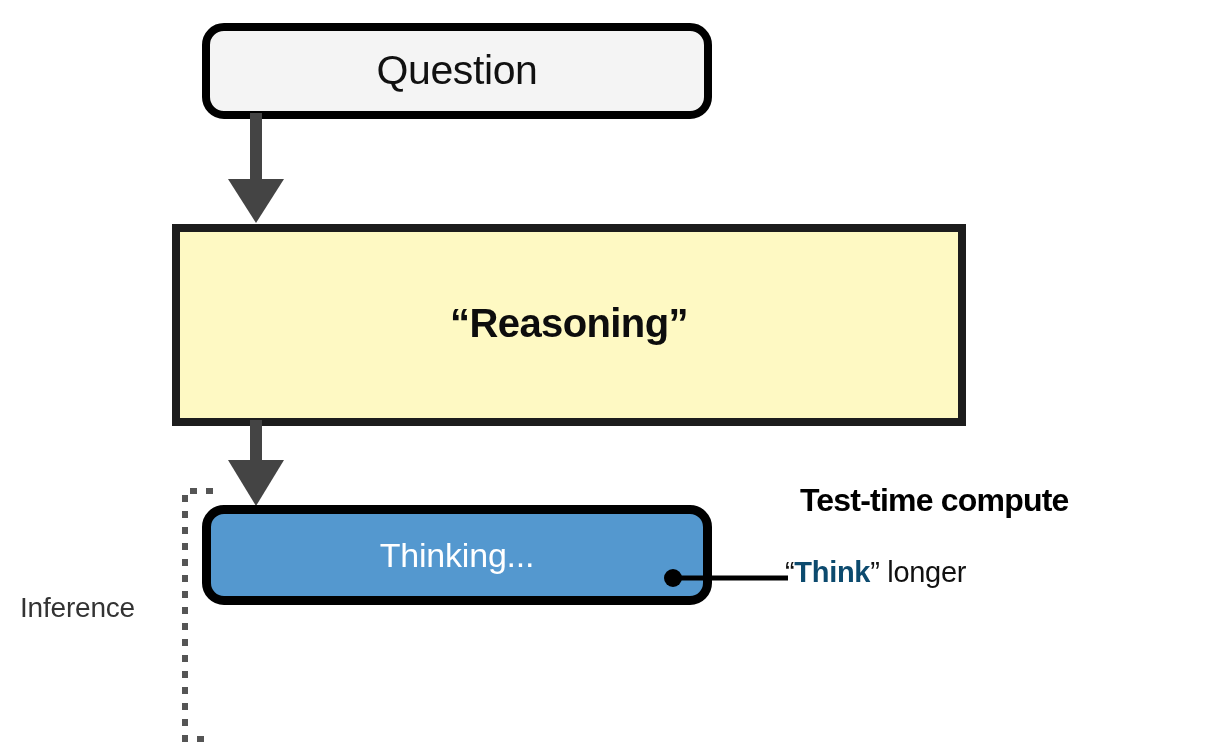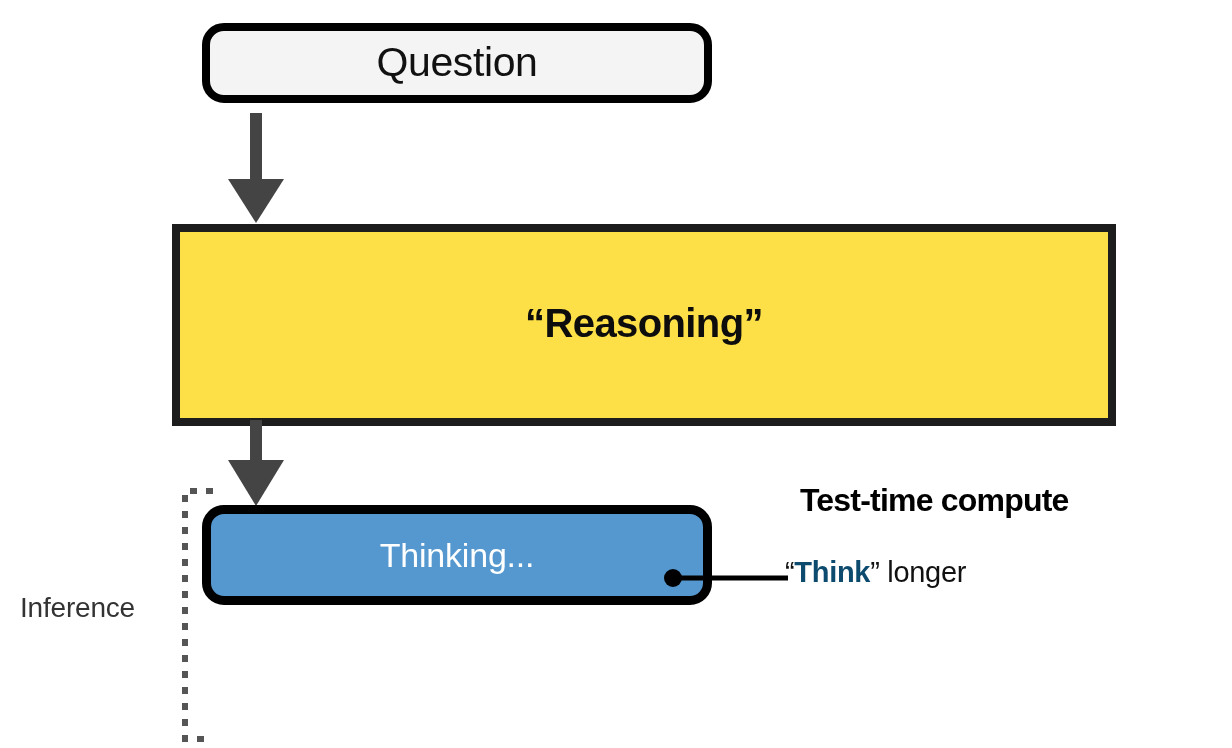--- a/index.html
+++ b/index.html
@@ -29,39 +29,39 @@
     justify-content: center;
     text-align: center;
     line-height: 1.12;
   }
 
   
   #question-box {
     left: 202px;
     top: 23px;
     width: 510px;
-    height: 80px;
+    height: 96px;
     background: #f4f4f4;
     border: 8px solid #000000;
     border-radius: 22px;
   }
   #question-label {
     font-size: 41px;
     font-weight: 400;
     color: #111111;
     letter-spacing: -0.4px;
   }
 
   
   #llm-box {
     left: 172px;
     top: 224px;
-    width: 944px;
+    width: 794px;
     height: 202px;
-    background: #fde047;
+    background: #fef9c3;
     border: 8px solid #1d1d1d;
     border-radius: 0;
   }
   #llm-line1 {
     font-size: 40px;
     font-weight: 700;
     color: #0d0d0d;
     letter-spacing: -0.6px;
     margin-bottom: 4px;
   }

